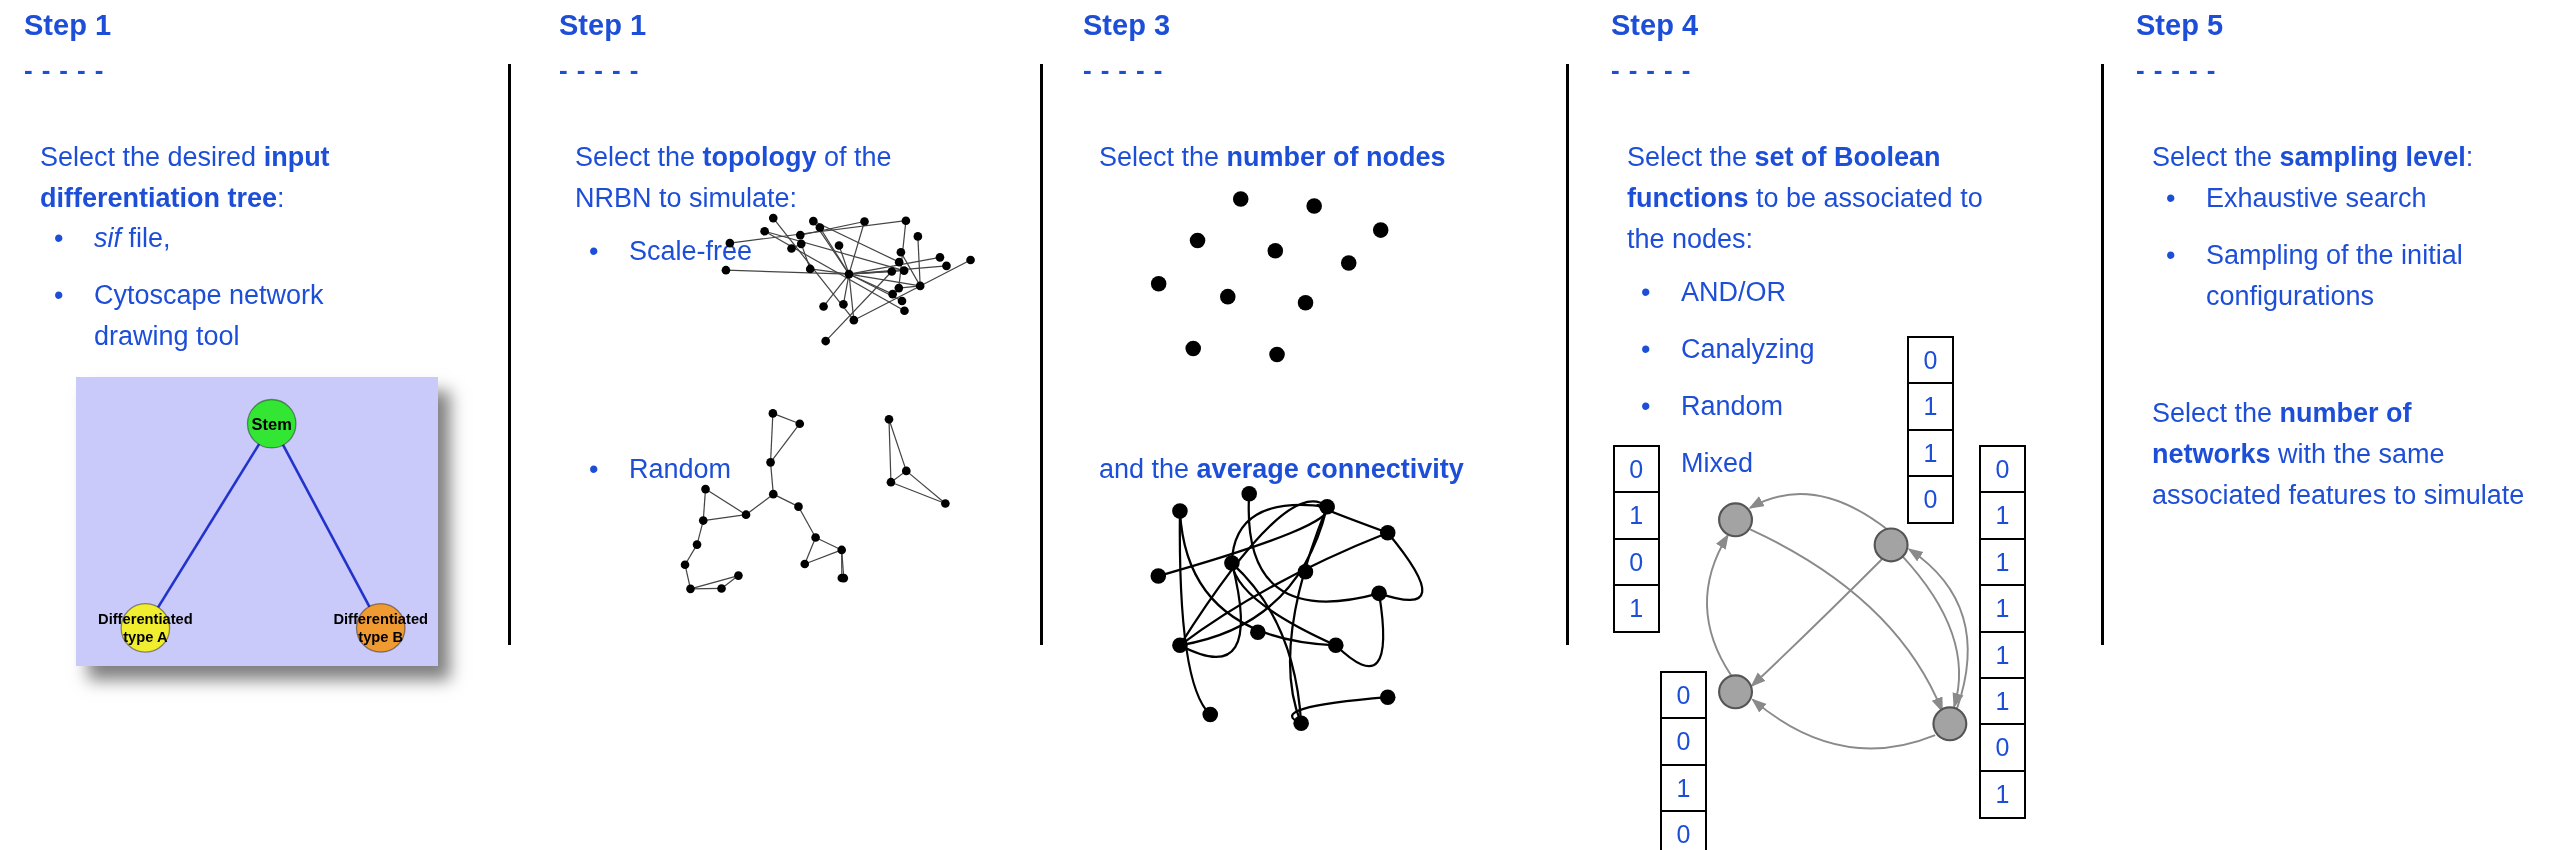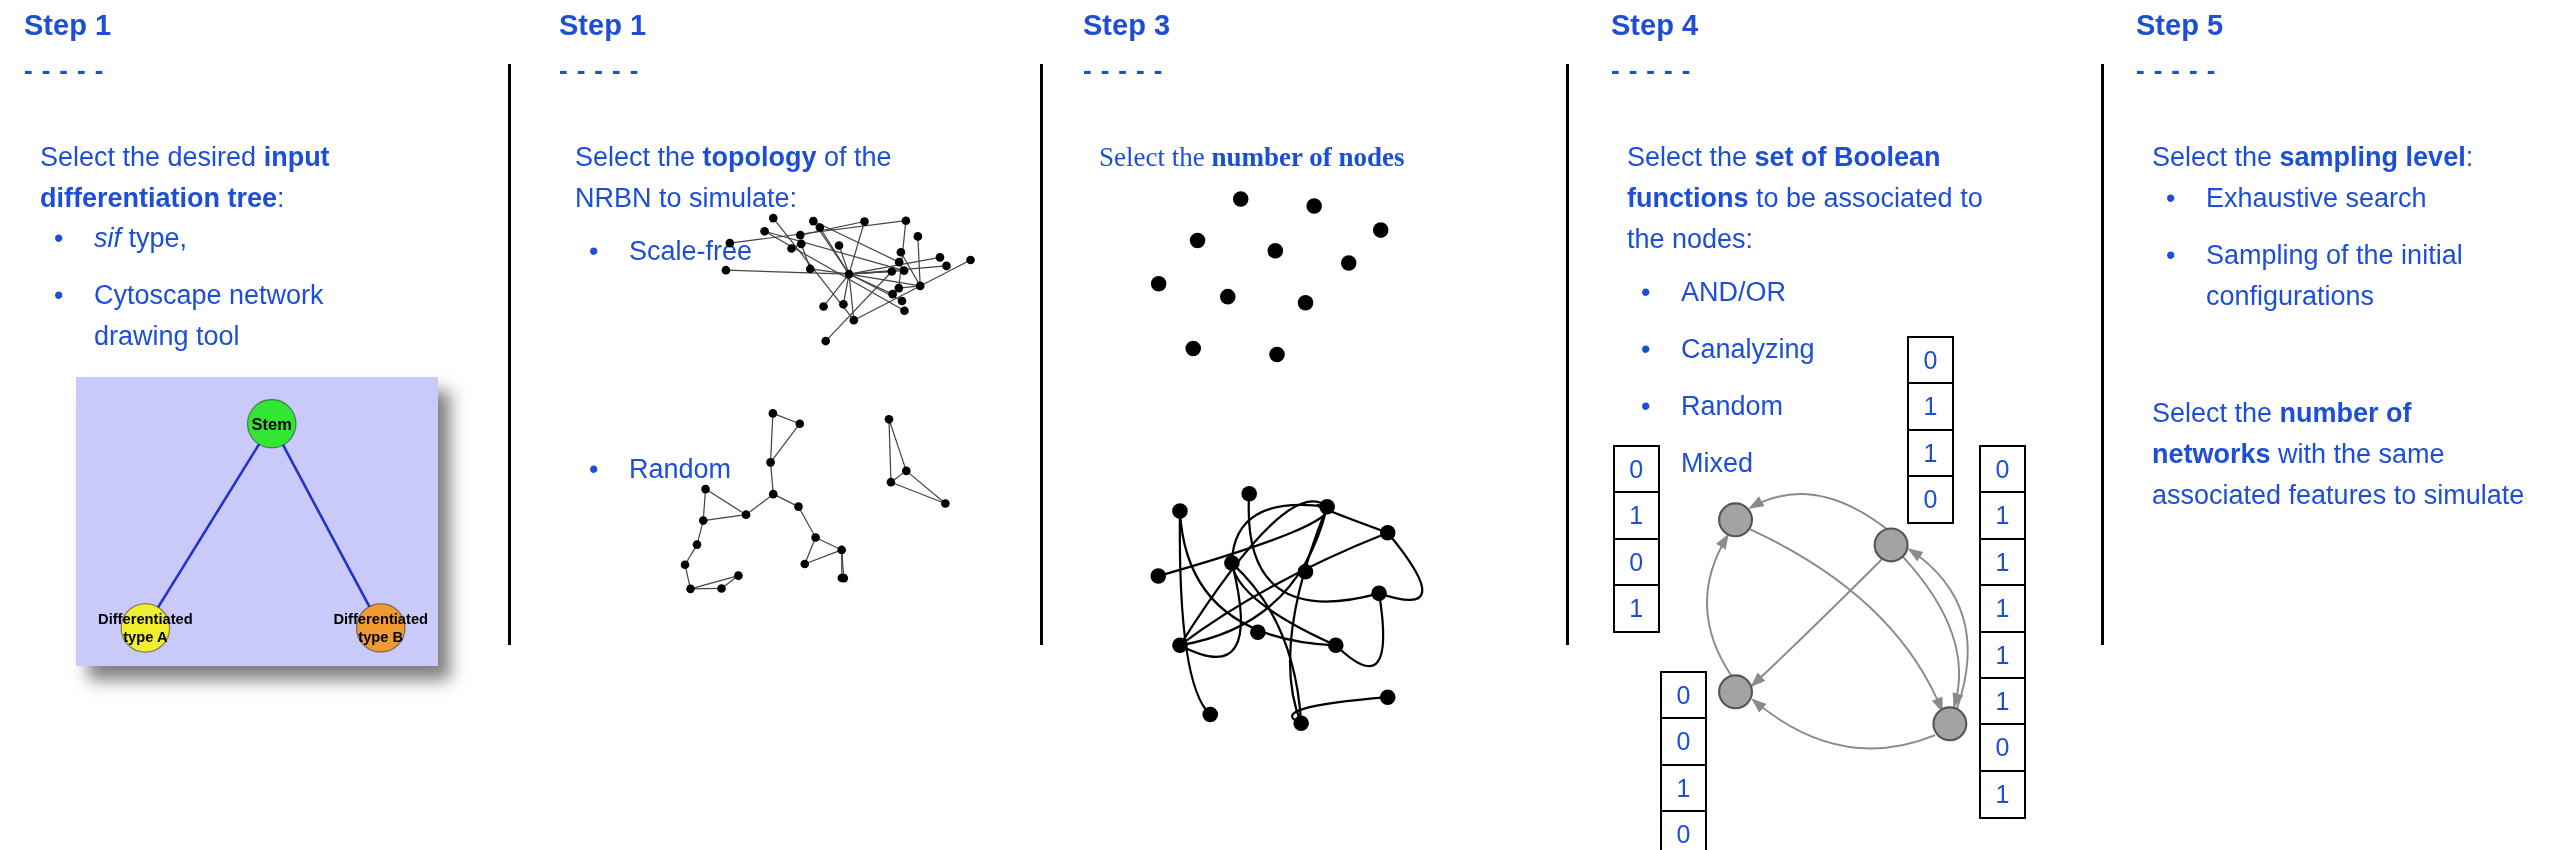--- a/index.html
+++ b/index.html
@@ -17,34 +17,34 @@
   .blist li{position:relative;padding-left:54px;font-size:27px;line-height:41px;}
   .blist li::before{content:"\2022";position:absolute;left:14px;}
   .fig{position:absolute;}
   .divider{position:absolute;top:64px;height:581px;width:2.6px;background:#000;}
   .ttable{position:absolute;z-index:3;display:flex;flex-direction:column;}
   .bcell{width:43px;height:45px;background:#fff;border:2.6px solid #000;display:flex;
          align-items:center;justify-content:center;font-size:25px;}
   .bcell + .bcell{margin-top:-2.6px;}
   .treefig{position:absolute;background:#c9c9fa;box-shadow:12px 14px 15.6px rgba(0,0,0,0.5);}
   #bn-svg{z-index:1;}
-  .nowrap{white-space:nowrap;font-family:Liberation Serif, serif;}
+  .nowrap{white-space:nowrap;}
 </style>
 </head>
 <body>
 
 <div class="canvas">
 
   <section class="step" style="left:24px;width:485px">
     <h2 class="step-title">Step 1</h2>
     <div class="dashes">- - - - -</div>
     <p class="intro rich" style="width:372px"><span>Select the desired </span><span class="b">input
 differentiation tree</span><span>:</span></p>
     <ul class="blist" style="top:202px;width:372px">
-      <li class="rich"><span class="i">sif</span><span> type,</span></li>
+      <li class="rich"><span class="i">sif</span><span> file,</span></li>
       <li class="rich"><span>Cytoscape network
 drawing tool</span></li>
     </ul>
     <div class="treefig" style="left:52px;top:377px;width:362px;height:289px">
       <svg id="tree-svg" width="362" height="289" viewBox="0 0 418 334">
           <line x1="226" y1="54" x2="80" y2="290" stroke="#2233cc" stroke-width="3"></line>
           <line x1="226" y1="54" x2="352" y2="290" stroke="#2233cc" stroke-width="3"></line>
           <circle cx="226" cy="54" r="28" fill="#33e633" stroke="rgba(0,0,0,0.4)" stroke-width="1.5"></circle>
           <text text-anchor="middle" font-weight="bold" font-size="19" fill="#000"><tspan x="226" y="61">Stem</tspan></text>
           <circle cx="80" cy="290" r="28" fill="#f0ee2e" stroke="rgba(0,0,0,0.4)" stroke-width="1.5"></circle>
@@ -196,20 +196,21 @@
         <circle cx="282" cy="58" r="9" fill="#000"></circle>
         <circle cx="70" cy="70" r="9" fill="#000"></circle>
         <circle cx="160" cy="82" r="9" fill="#000"></circle>
         <circle cx="245" cy="96" r="9" fill="#000"></circle>
         <circle cx="25" cy="120" r="9" fill="#000"></circle>
         <circle cx="105" cy="135" r="9" fill="#000"></circle>
         <circle cx="195" cy="142" r="9" fill="#000"></circle>
         <circle cx="65" cy="195" r="9" fill="#000"></circle>
         <circle cx="162" cy="202" r="9" fill="#000"></circle>
       </svg>
+    <p class="para rich nowrap" style="top:433px"><span>and the </span><span class="b">average connectivity</span></p>
     <svg id="tangle-svg" class="fig" style="left:45px;top:472px" width="303" height="286" viewBox="0 0 350 330">
         <path d="M 300 70 Q 384.67805847525597 171.9398389197886 290 140" stroke="#000" stroke-width="2.6" fill="none"></path>
         <path d="M 120 105 Q 192.84088648855686 170.73867859318852 200 290" stroke="#000" stroke-width="2.6" fill="none"></path>
         <path d="M 60 45 Q 67.89658516645432 192.5805058516562 240 200" stroke="#000" stroke-width="2.6" fill="none"></path>
         <path d="M 290 140 Q 311.0150267928839 269.12873851135373 240 200" stroke="#000" stroke-width="2.6" fill="none"></path>
         <path d="M 230 40 Q 122.14507535099983 25.70493647828698 120 105" stroke="#000" stroke-width="2.6" fill="none"></path>
         <path d="M 60 200 Q 158.64251621067524 125.95188768580556 300 70" stroke="#000" stroke-width="2.6" fill="none"></path>
         <path d="M 120 105 Q 157.5698608160019 251.73106903210282 60 200" stroke="#000" stroke-width="2.6" fill="none"></path>
         <path d="M 200 290 Q 155.41802637279034 272.0044823177159 300 260" stroke="#000" stroke-width="2.6" fill="none"></path>
         <path d="M 300 70 Q 188.99989053606987 29.4508651830256 230 40" stroke="#000" stroke-width="2.6" fill="none"></path>

